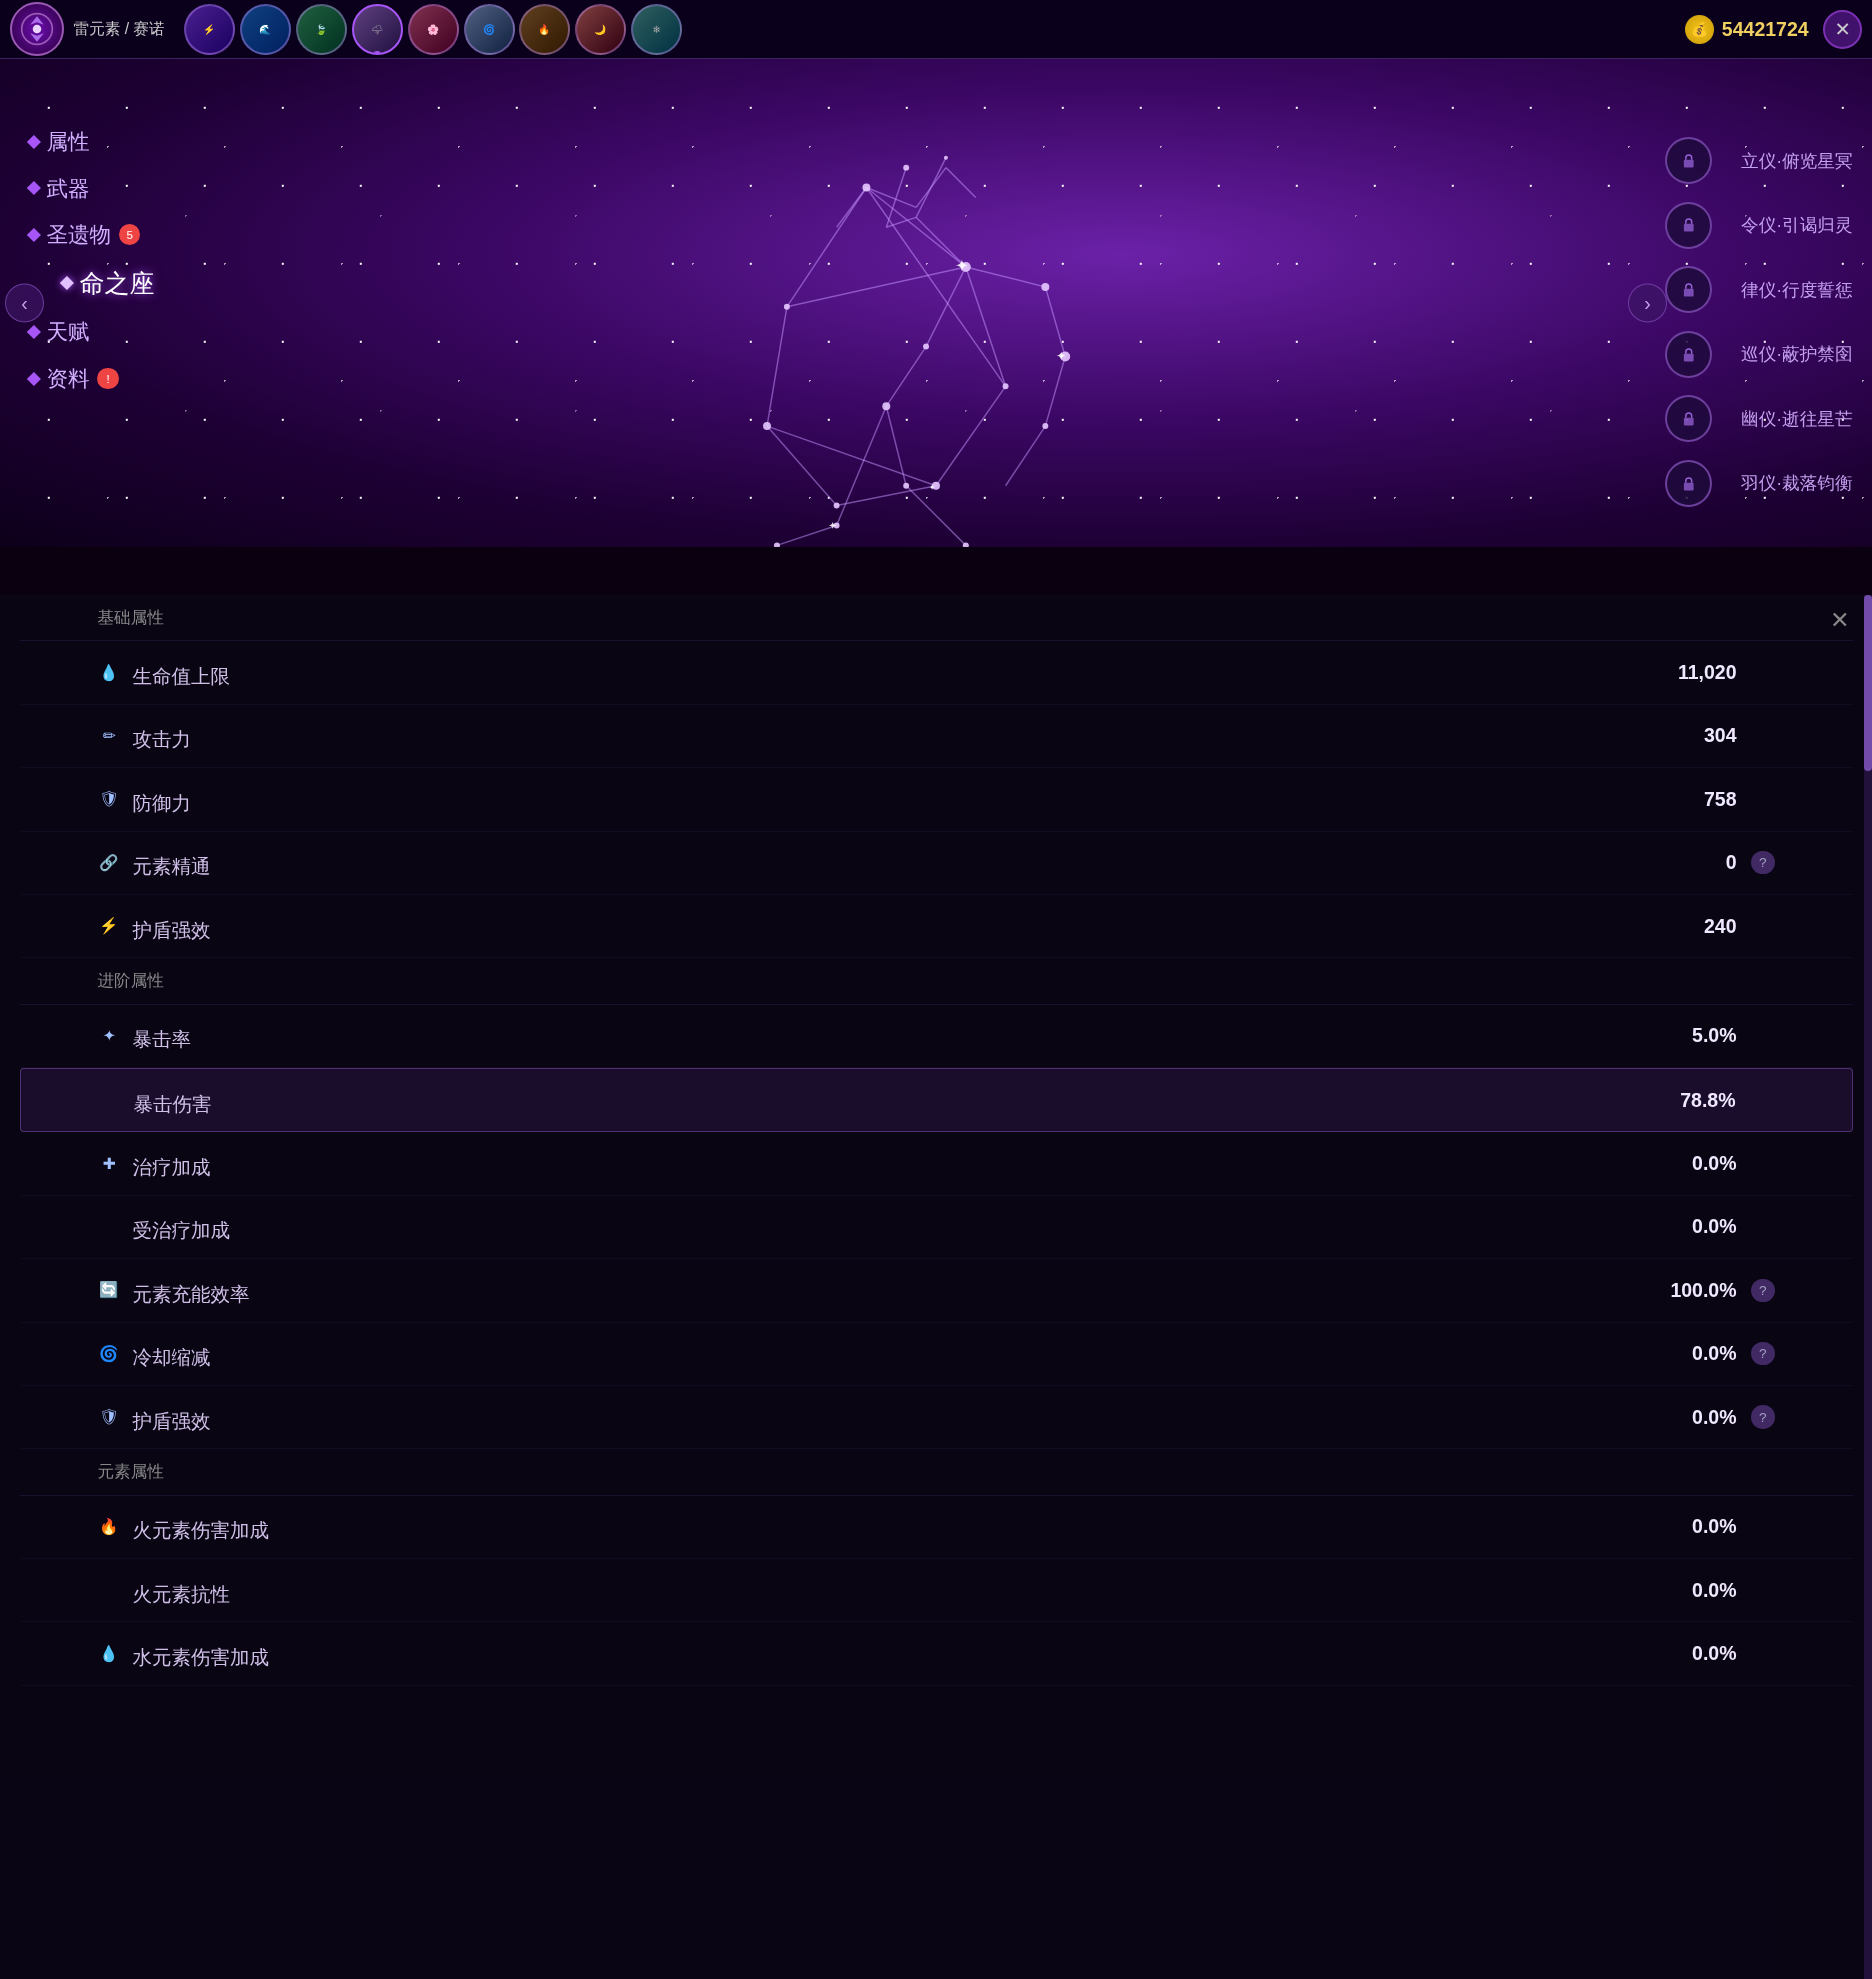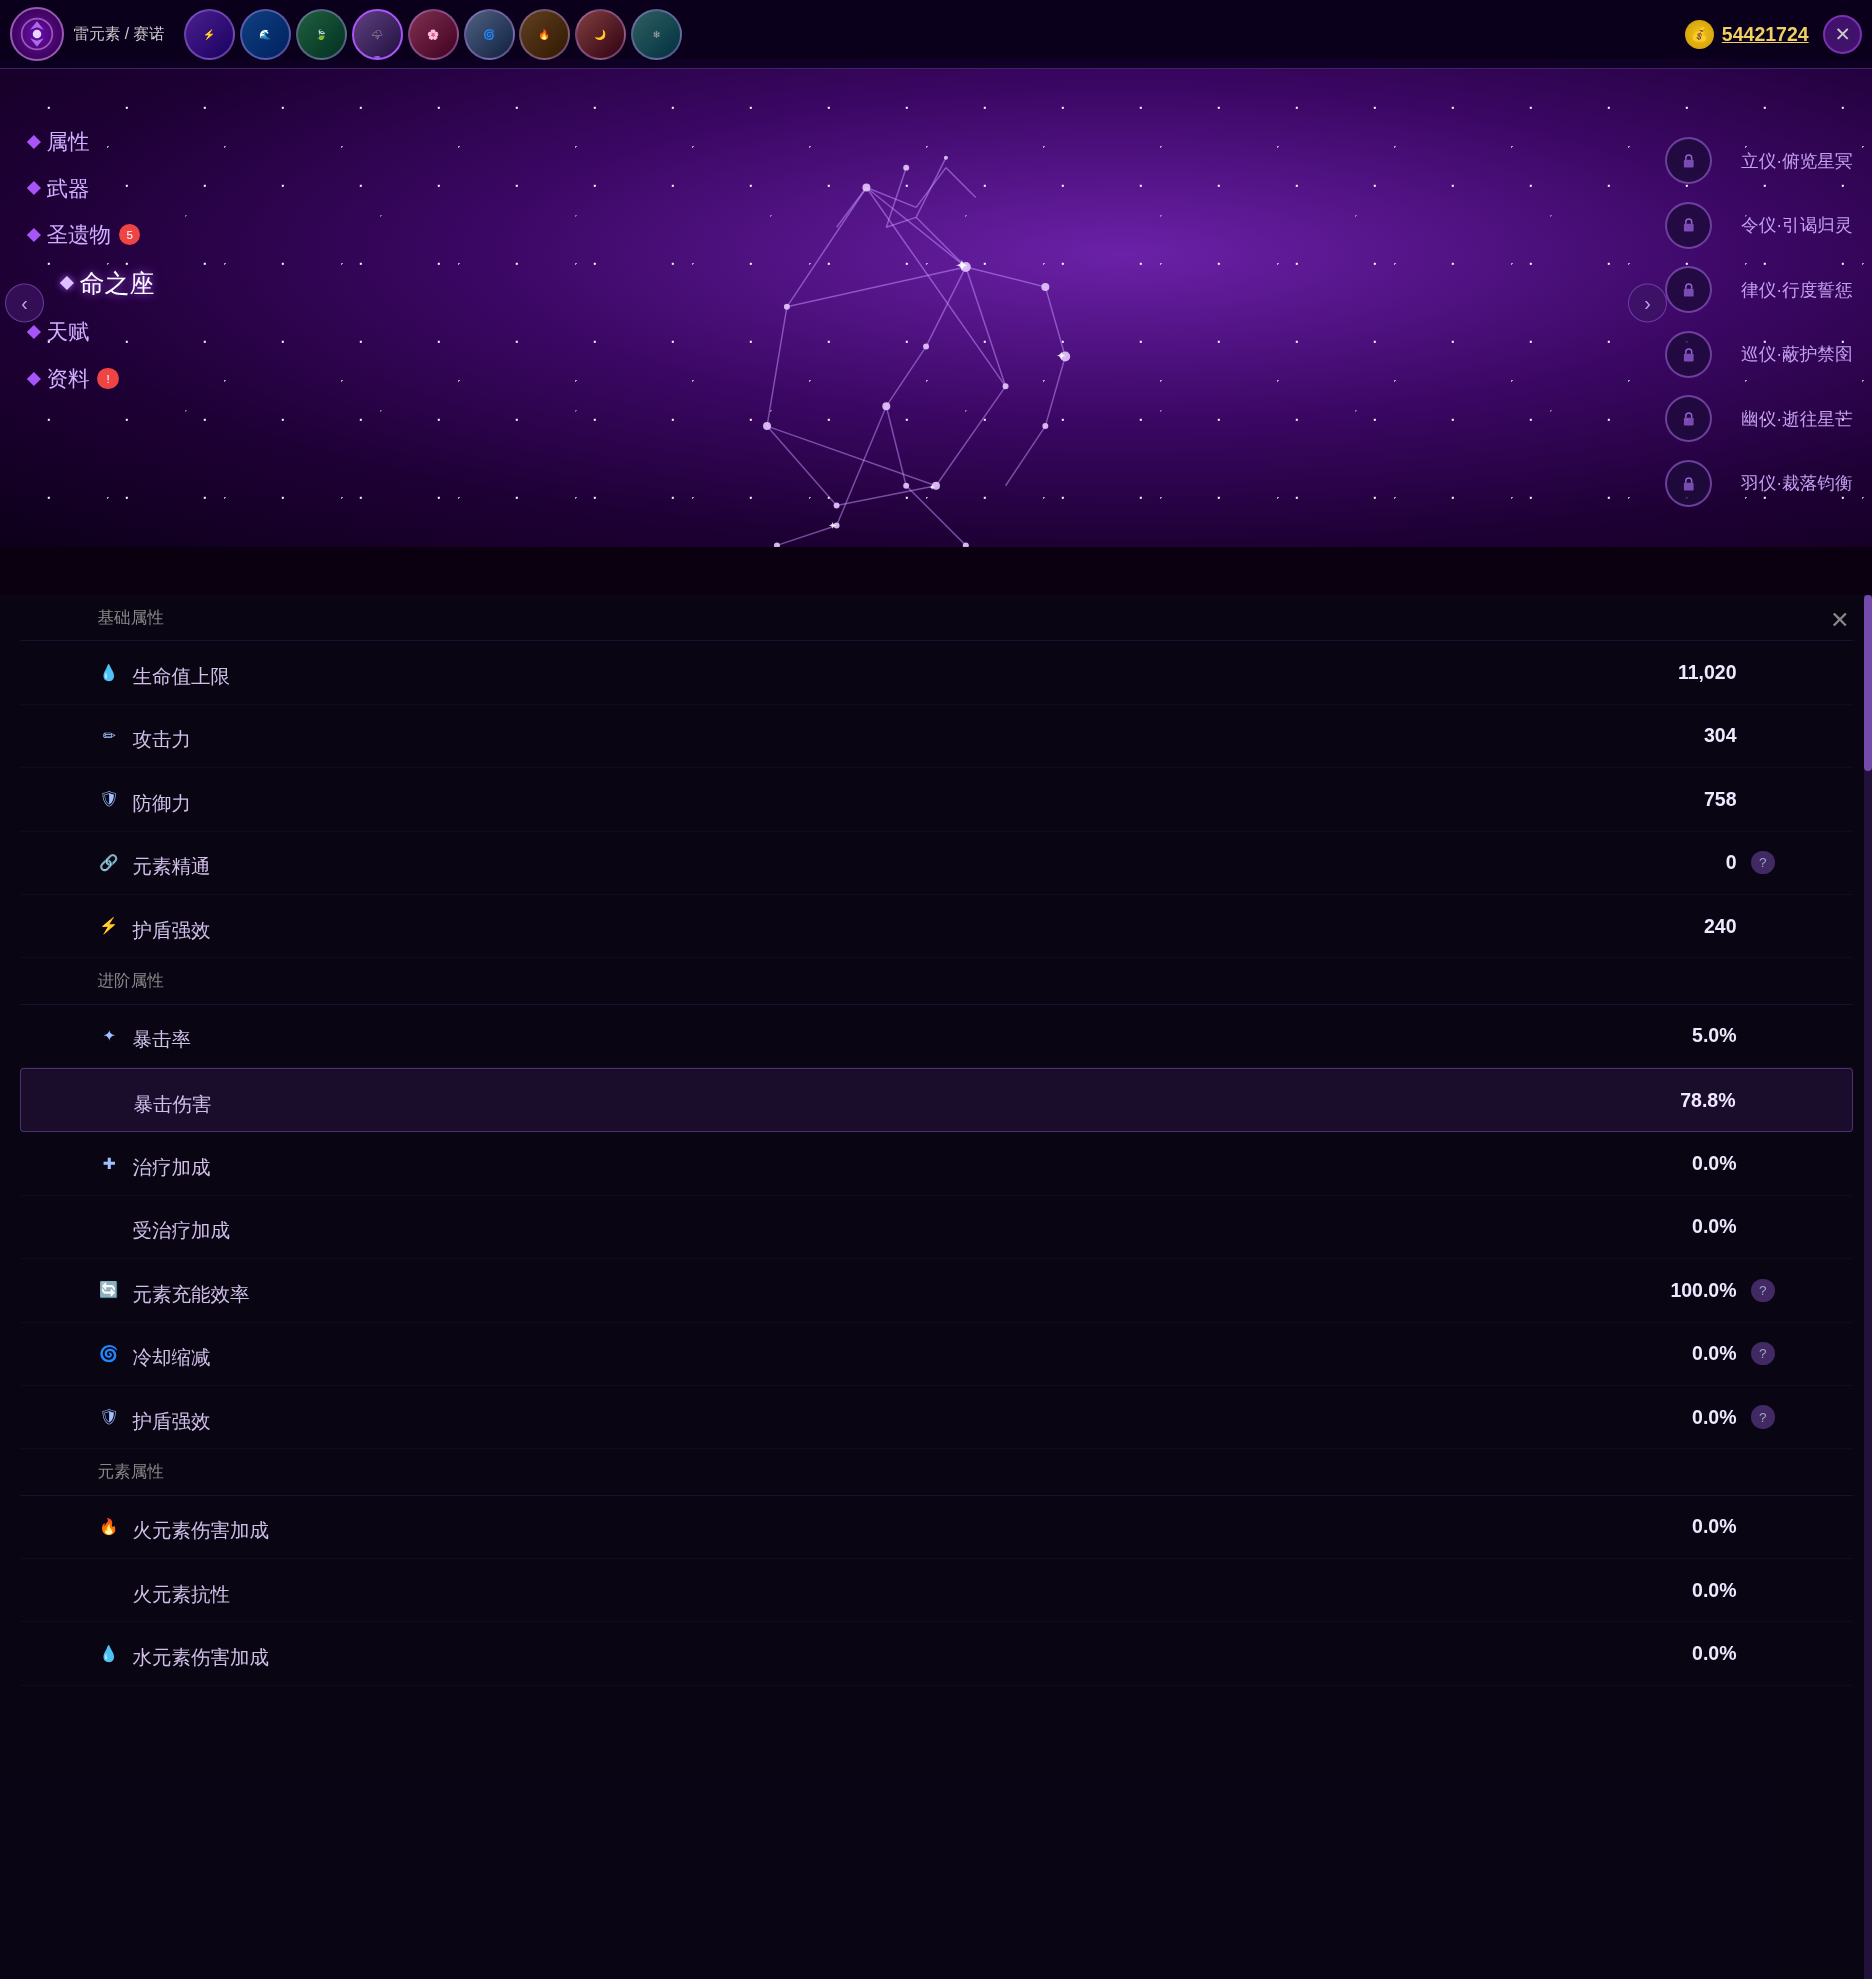--- a/index.html
+++ b/index.html
@@ -9,21 +9,21 @@
       background: #0a0010;
       font-family: 'Microsoft YaHei', 'SimHei', sans-serif;
       overflow: hidden;
       position: relative;
     }
 
     
     .top-bar {
       position: absolute;
       top: 0; left: 0; right: 0;
-      height: 69px;
+      height: 59px;
       background: rgba(10,0,30,0.85);
       display: flex;
       align-items: center;
       padding: 0 9.8px;
       z-index: 100;
       border-bottom: 1px solid rgba(180,120,255,0.3);
     }
     .top-bar-logo {
       width: 54px; height: 54px;
       background: radial-gradient(circle, #6a0dad, #2a003a);
@@ -79,21 +79,20 @@
       width: 29px; height: 29px;
       background: radial-gradient(circle, #f5c518, #c8980a);
       border-radius: 50%;
       display: flex; align-items: center; justify-content: center;
       font-size: 13.7px;
     }
     .currency-amount {
       color: #f0d060;
       font-size: 19.5px;
       font-weight: bold;
-      text-decoration: underline;
     }
     .close-btn {
       width: 39px; height: 39px;
       background: rgba(100,30,160,0.6);
       border-radius: 50%;
       border: 2px solid #7a30b0;
       display: flex; align-items: center; justify-content: center;
       cursor: pointer;
       margin-left: 14.6px;
       color: #ccc;

